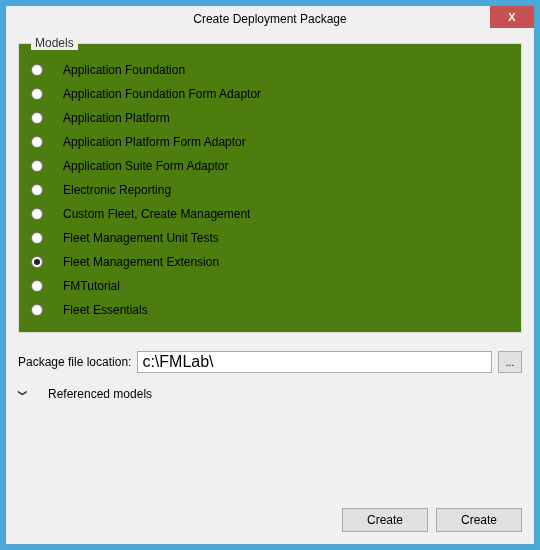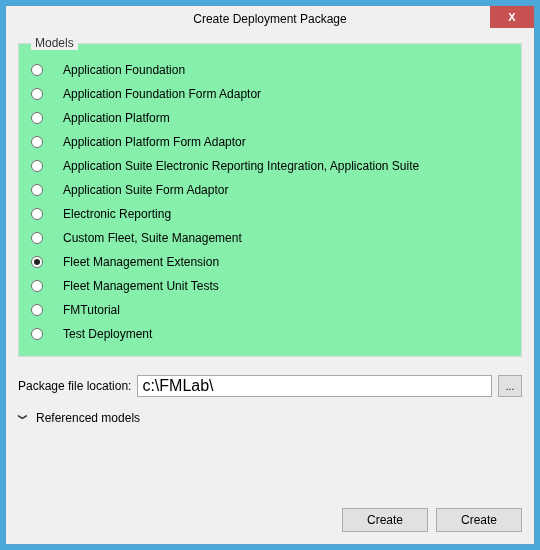--- a/index.html
+++ b/index.html
@@ -61,21 +61,21 @@
   .content {
     flex: 1;
     padding: 4px 12px 12px 12px;
     display: flex;
     flex-direction: column;
   }
   fieldset.models {
     border: 1px solid #d9d9d9;
     padding: 8px 12px 10px 12px;
     margin: 0;
-    background: #86efac;
+    background: #4d7c0f;
   }
   fieldset.models legend {
     font-size: 12px;
     color: #333;
     padding: 0 4px;
     background: #f0f0f0;
   }
   .radio-row {
     display: flex;
     align-items: center;
@@ -134,21 +134,21 @@
     align-items: center;
     justify-content: center;
     cursor: pointer;
     font-size: 10px;
     letter-spacing: 0;
     color: #000;
   }
   .ref-row {
     display: flex;
     align-items: center;
-    gap: 8px;
+    gap: 20px;
     margin-top: 14px;
     cursor: pointer;
   }
   .chevron {
     font-size: 10px;
     color: #333;
     transform: scaleX(0.8);
   }
   .ref-label {
     font-size: 12px;
@@ -199,49 +199,45 @@
             <div class="radio-row">
               <span class="radio"></span>
               <span class="radio-label">Application Platform</span>
             </div>
             <div class="radio-row">
               <span class="radio"></span>
               <span class="radio-label">Application Platform Form Adaptor</span>
             </div>
             <div class="radio-row">
               <span class="radio"></span>
-              <span class="radio-label">Application Suite Electronic Reporting Integration, Application Suite</span>
-            </div>
-            <div class="radio-row">
-              <span class="radio"></span>
               <span class="radio-label">Application Suite Form Adaptor</span>
             </div>
             <div class="radio-row">
               <span class="radio"></span>
               <span class="radio-label">Electronic Reporting</span>
             </div>
             <div class="radio-row">
               <span class="radio"></span>
-              <span class="radio-label">Custom Fleet, Suite Management</span>
+              <span class="radio-label">Custom Fleet, Create Management</span>
+            </div>
+            <div class="radio-row">
+              <span class="radio"></span>
+              <span class="radio-label">Fleet Management Unit Tests</span>
             </div>
             <div class="radio-row">
               <span class="radio checked"></span>
               <span class="radio-label">Fleet Management Extension</span>
             </div>
             <div class="radio-row">
               <span class="radio"></span>
-              <span class="radio-label">Fleet Management Unit Tests</span>
-            </div>
-            <div class="radio-row">
-              <span class="radio"></span>
               <span class="radio-label">FMTutorial</span>
             </div>
             <div class="radio-row">
               <span class="radio"></span>
-              <span class="radio-label">Test Deployment</span>
+              <span class="radio-label">Fleet Essentials</span>
             </div>
           </div>
       </fieldset>
 
       <div class="loc-row">
         <span class="loc-label">Package file location:</span>
         <input class="loc-input" type="text" value="c:\FMLab\" style="">
         <div class="browse-btn">...</div>
       </div>
 

